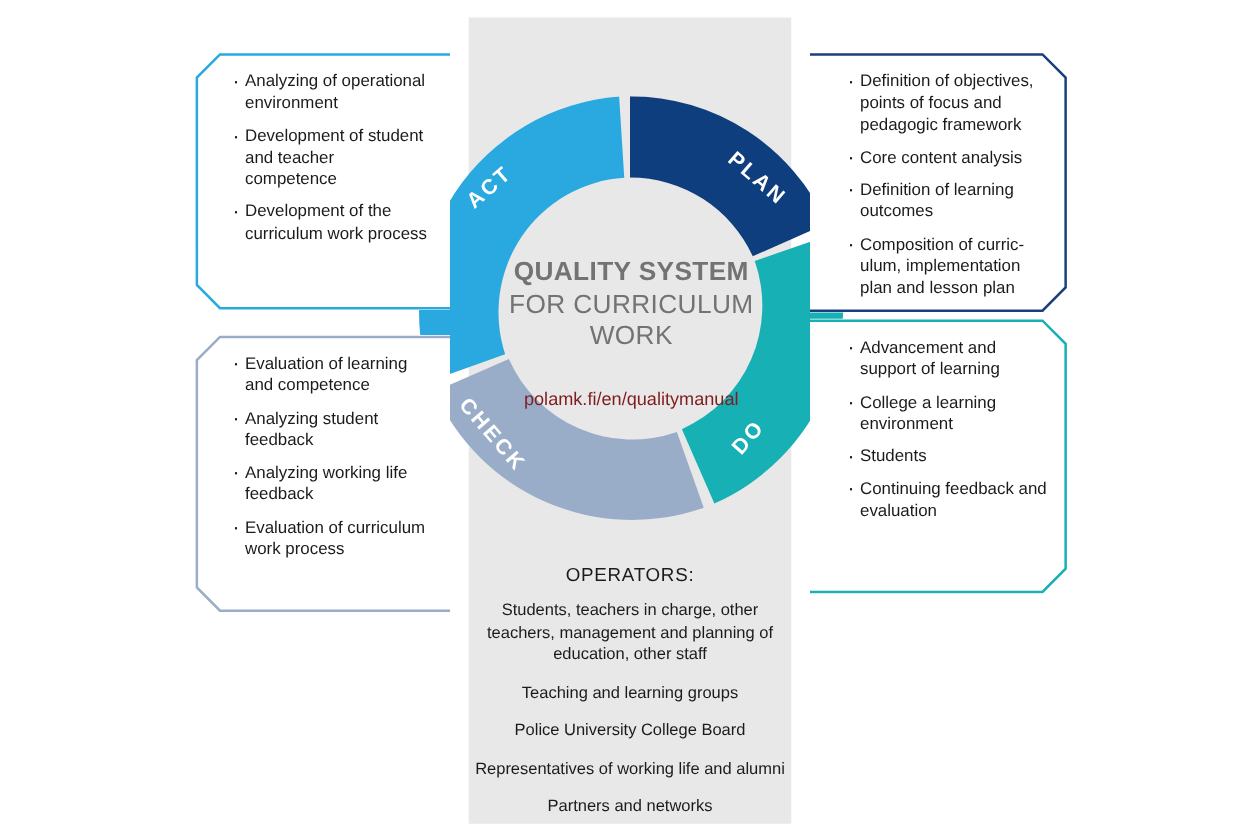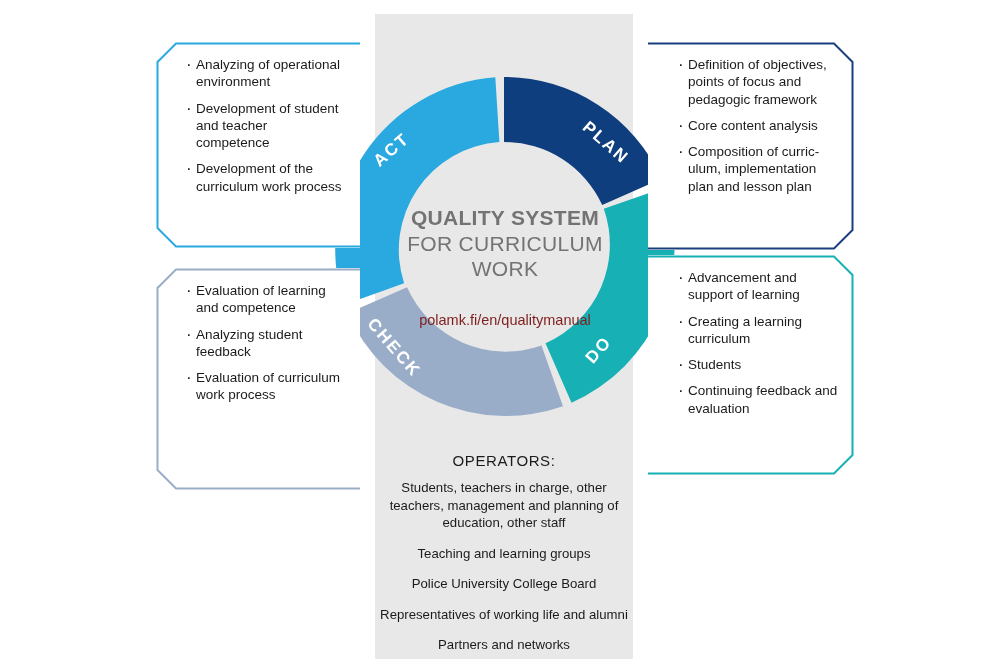--- a/index.html
+++ b/index.html
@@ -211,46 +211,48 @@
   </div>
 
   <div class="callout" id="box-check">
     <svg class="frame" viewBox="0 0 204 222" preserveAspectRatio="none">
       <path d="M 204 1.5 L 20 1.5 L 1.5 20 L 1.5 202 L 20 220.5 L 204 220.5" fill="none" stroke="#9aadc8" stroke-width="2"></path>
     </svg>
     <div class="inner">
       <ul>
         <li>Evaluation of learning and competence</li>
         <li>Analyzing student feedback</li>
+        <li>Analyzing working life feedback</li>
         <li>Evaluation of curriculum work process</li>
       </ul>
     </div>
   </div>
 
   <div class="callout" id="box-plan">
     <svg class="frame" viewBox="0 0 206 208" preserveAspectRatio="none">
       <path d="M 0 1.5 L 186 1.5 L 204.5 20 L 204.5 188 L 186 206.5 L 0 206.5" fill="none" stroke="#1b3f7e" stroke-width="2"></path>
     </svg>
     <div class="inner">
       <ul>
         <li>Definition of objectives, points of focus and pedagogic framework</li>
         <li>Core content analysis</li>
+        <li>Definition of learning outcomes</li>
         <li>Composition of curric-ulum, implementation plan and lesson plan</li>
       </ul>
     </div>
   </div>
 
   <div class="callout" id="box-do">
     <svg class="frame" viewBox="0 0 206 220" preserveAspectRatio="none">
       <path d="M 0 1.5 L 186 1.5 L 204.5 20 L 204.5 200 L 186 218.5 L 0 218.5" fill="none" stroke="#17b0b5" stroke-width="2"></path>
     </svg>
     <div class="inner">
       <ul>
         <li>Advancement and support of learning</li>
-        <li>Creating a learning curriculum</li>
+        <li>College a learning environment</li>
         <li>Students</li>
         <li>Continuing feedback and evaluation</li>
       </ul>
     </div>
   </div>
 
   <div id="operators">
     <div class="op-title">OPERATORS:</div>
     <div class="op-item">Students, teachers in charge, other teachers, management and planning of education, other staff</div>
     <div class="op-item">Teaching and learning groups</div>

